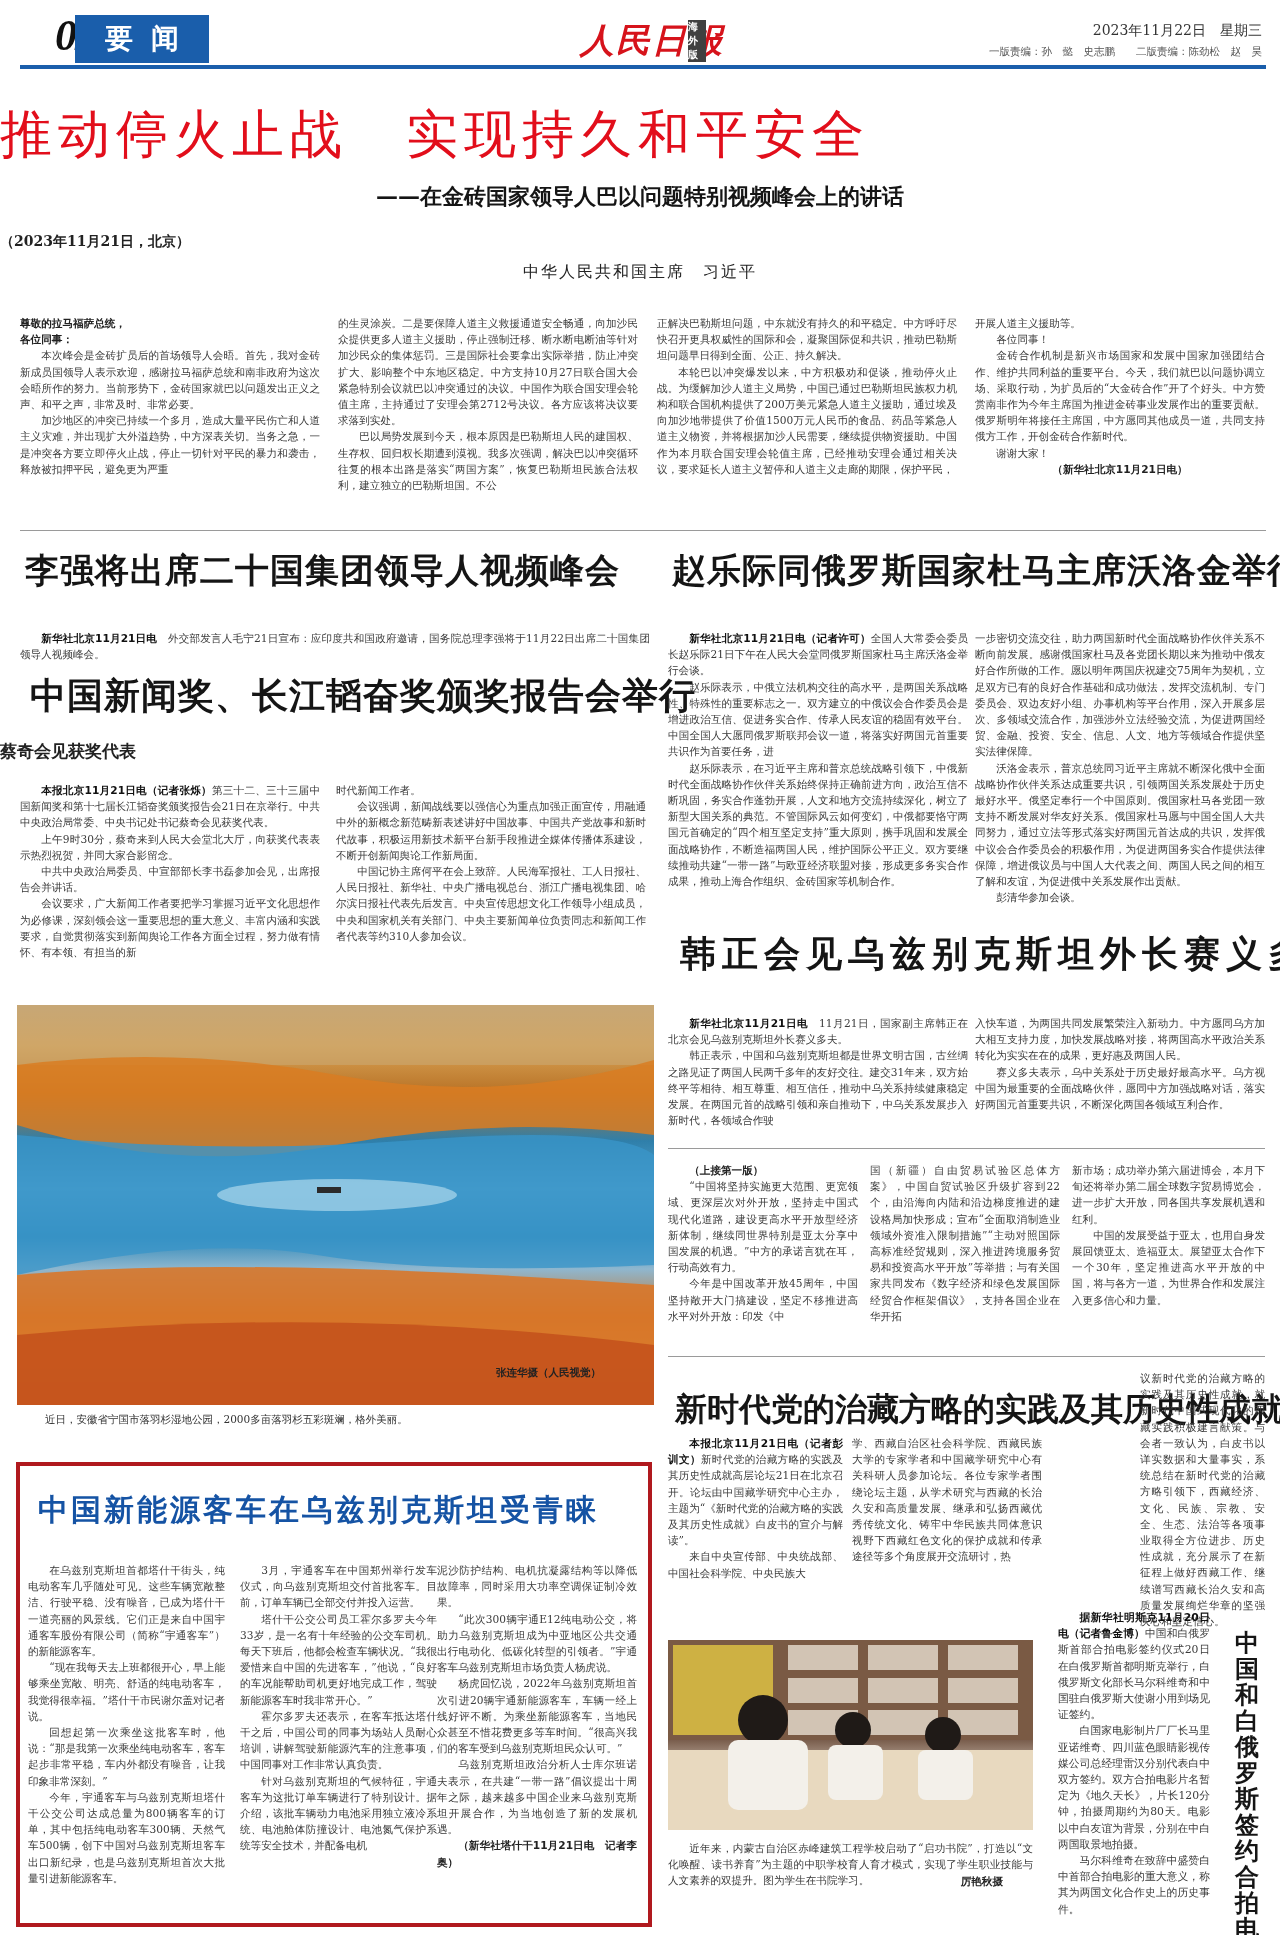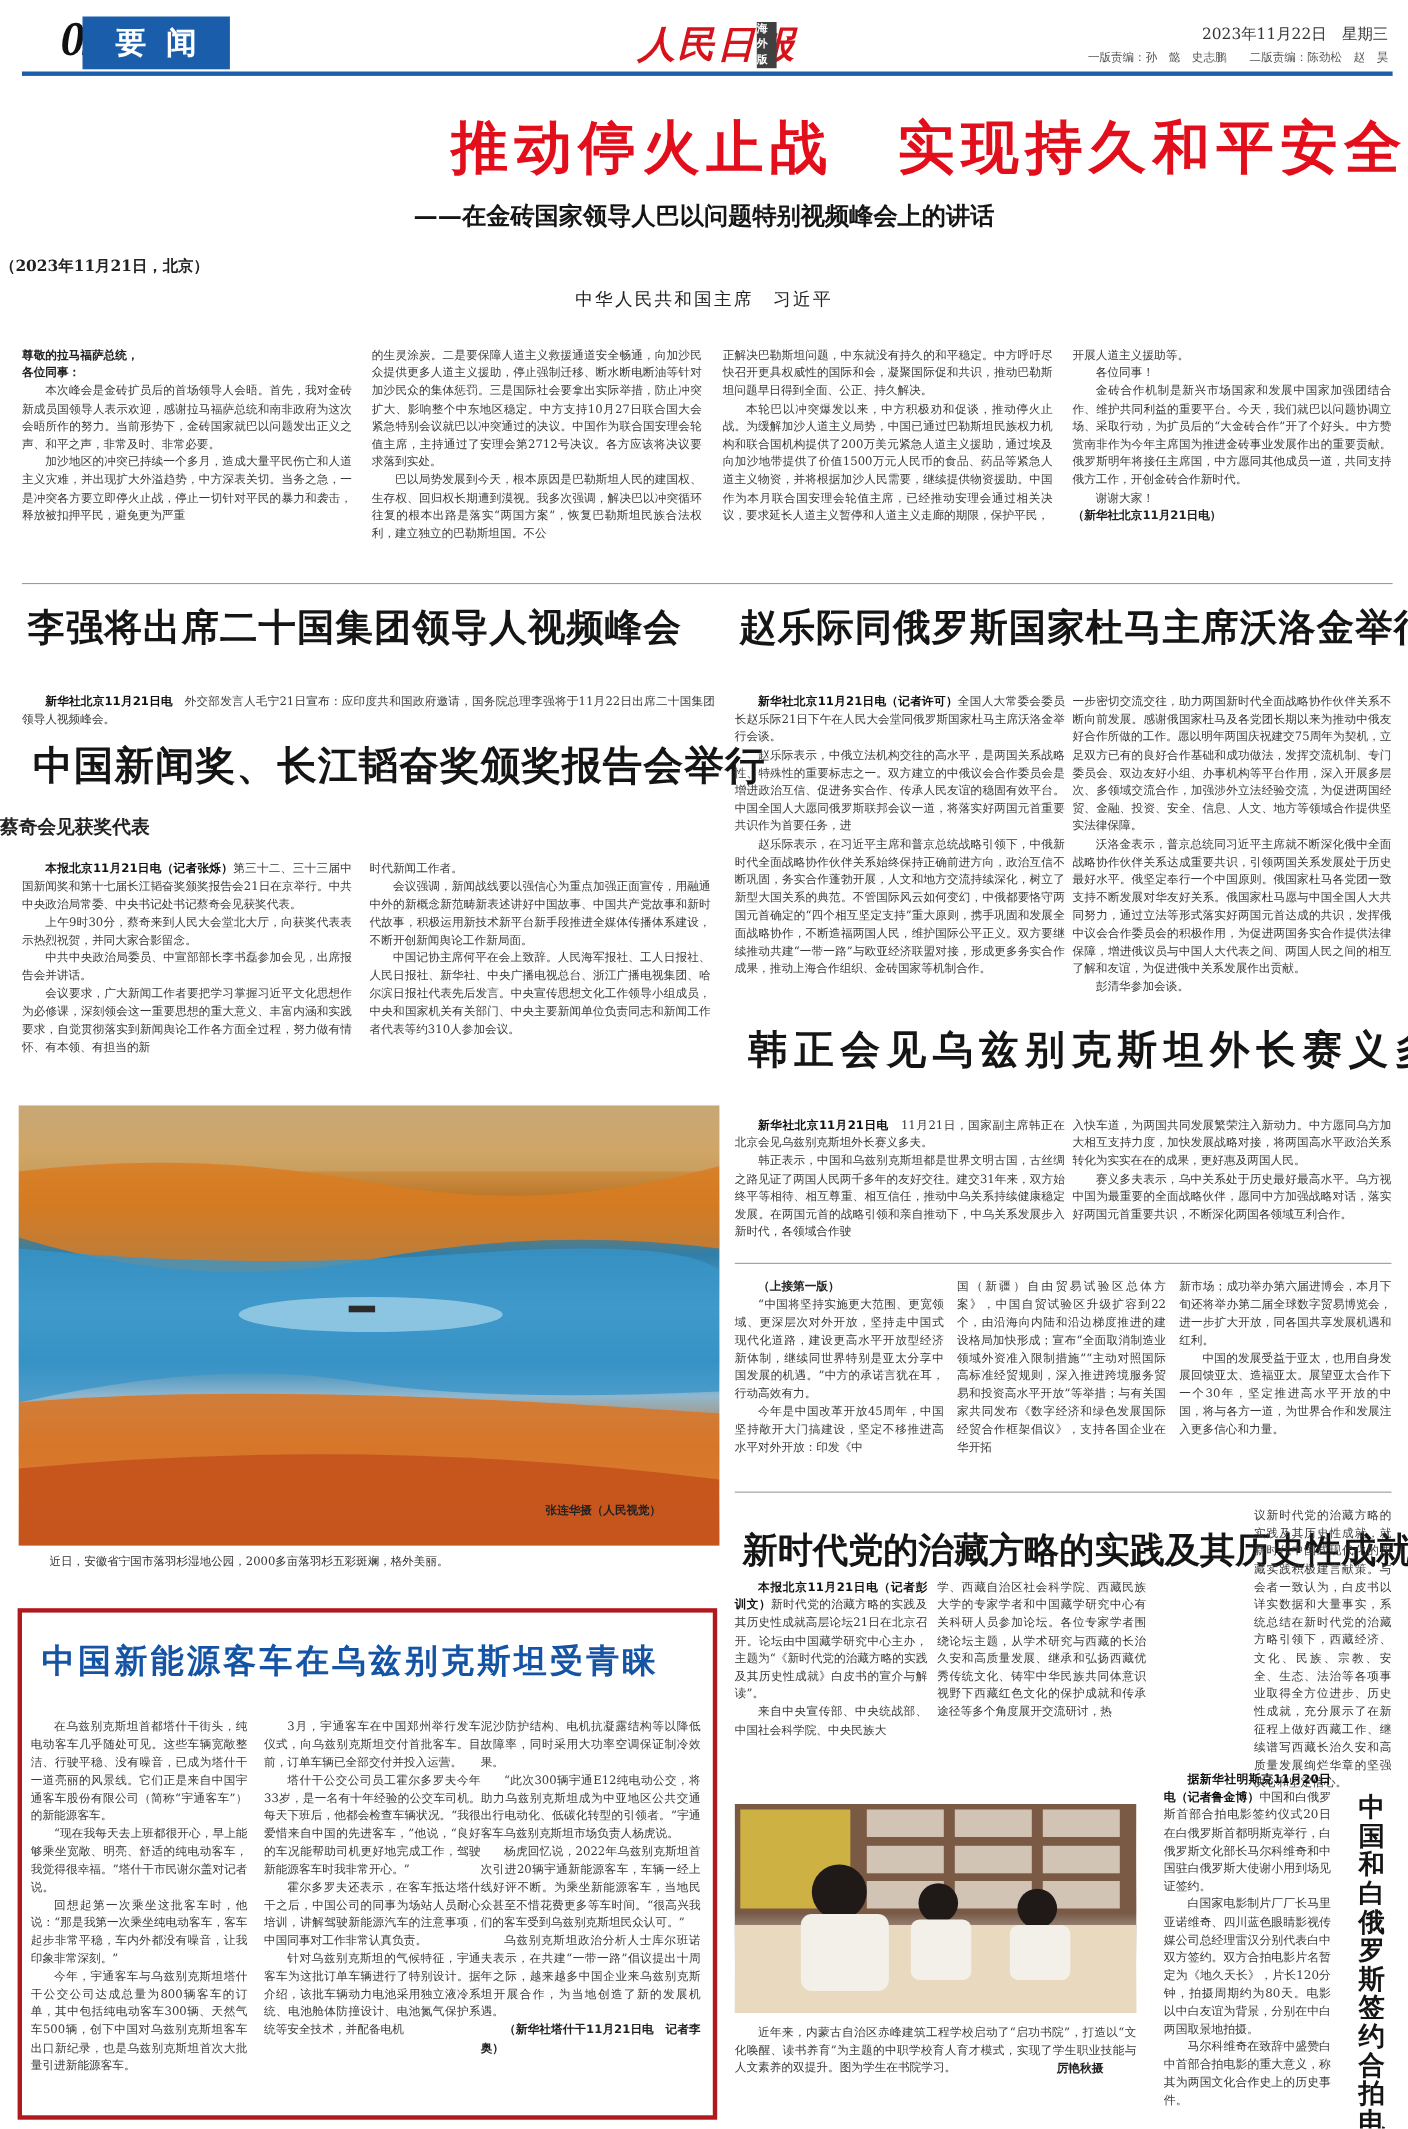--- a/index.html
+++ b/index.html
@@ -14,21 +14,21 @@
 .head{font-family:"DejaVu Serif",serif;color:#151515;font-weight:bold;letter-spacing:2px;white-space:nowrap}
 
 #pg-num{left:55px;top:10px;font:italic bold 44px "Liberation Serif",serif;color:#111;letter-spacing:-2px}
 #sec-box{left:75px;top:15px;width:134px;height:48px;background:#1a5eab;color:#fff;font-size:28px;font-weight:bold;display:flex;align-items:center;justify-content:center;letter-spacing:18px;padding-left:18px}
 #logo{left:580px;top:18px;font-size:34px;color:#d6131b;font-style:italic;font-weight:bold;letter-spacing:2px}
 #logo-tag{left:688px;top:20px;width:18px;background:#404040;color:#fff;font-size:10px;line-height:14px;font-weight:bold}
 #date{right:18px;top:22px;font-size:14px;color:#333}
 #editors{right:18px;top:45px;font-size:10.5px;color:#555}
 #mast-rule{left:20px;top:65px;width:1246px;height:4px;background:#1a5eab}
 
-#main-title{left:0;width:1280px;top:100px;text-align:right;font-size:52px;color:#e20e1b;font-weight:bold;letter-spacing:6px;word-spacing:20px}
+#main-title{left:0;width:1280px;top:100px;text-align:left;font-size:52px;color:#e20e1b;font-weight:normal;letter-spacing:6px;word-spacing:20px}
 #main-sub{left:0;width:1280px;top:182px;text-align:center;font-size:22px;color:#151515;font-weight:bold}
 #main-date{left:0;width:1280px;top:233px;text-align:left;font-size:14px;color:#222;font-weight:bold}
 #main-byline{left:0;width:1280px;top:262px;text-align:center;font-size:16px;color:#222;letter-spacing:2px}
 .caption{font-size:10.5px;color:#333}
 
 #redbox{left:16px;top:1462px;width:636px;height:465px;border:4px solid #b0191e}
 #red-title{left:38px;top:1490px;font-size:30px;color:#1553a4;font-weight:bold;letter-spacing:3px}
 
 #photo1{left:17px;top:1005px;width:637px;height:400px;overflow:hidden;background:linear-gradient(180deg,#c2a57a 0%,#d9a456 10%,#b87226 22%,#2f7faa 34%,#5aa9d4 46%,#2c87b9 58%,#8fb7cf 66%,#c86f1c 78%,#e4a03c 88%,#b3501a 100%)}
 #photo2{left:668px;top:1640px;width:365px;height:190px;overflow:hidden;background:linear-gradient(180deg,#a3836a 0%,#c9b7a6 25%,#6b4d3c 50%,#efe6d9 75%,#d7c2a3 100%)}
@@ -61,21 +61,21 @@
 </div>
 <div class="col" style="left:657px;top:315px;width:300px">
   <div class="p ni">正解决巴勒斯坦问题，中东就没有持久的和平稳定。中方呼吁尽快召开更具权威性的国际和会，凝聚国际促和共识，推动巴勒斯坦问题早日得到全面、公正、持久解决。</div>
   <div class="p">本轮巴以冲突爆发以来，中方积极劝和促谈，推动停火止战。为缓解加沙人道主义局势，中国已通过巴勒斯坦民族权力机构和联合国机构提供了200万美元紧急人道主义援助，通过埃及向加沙地带提供了价值1500万元人民币的食品、药品等紧急人道主义物资，并将根据加沙人民需要，继续提供物资援助。中国作为本月联合国安理会轮值主席，已经推动安理会通过相关决议，要求延长人道主义暂停和人道主义走廊的期限，保护平民，</div>
 </div>
 <div class="col" style="left:975px;top:315px;width:290px">
   <div class="p ni">开展人道主义援助等。</div>
   <div class="p">各位同事！</div>
   <div class="p">金砖合作机制是新兴市场国家和发展中国家加强团结合作、维护共同利益的重要平台。今天，我们就巴以问题协调立场、采取行动，为扩员后的“大金砖合作”开了个好头。中方赞赏南非作为今年主席国为推进金砖事业发展作出的重要贡献。俄罗斯明年将接任主席国，中方愿同其他成员一道，共同支持俄方工作，开创金砖合作新时代。</div>
   <div class="p">谢谢大家！</div>
-  <div class="p ni sans" style="text-align:left;font-weight:bold;color:#222">（新华社北京11月21日电）</div>
+  <div class="p ni sans" style="text-align:center;font-weight:bold;color:#222">（新华社北京11月21日电）</div>
 </div>
 <div class="hline" style="left:20px;top:530px;width:1246px"></div>
 
 <div class="abs head" style="left:25px;top:548px;font-size:34px;letter-spacing:1px">李强将出席二十国集团领导人视频峰会</div>
 <div class="col" style="left:20px;top:630px;width:630px">
   <div class="p"><b>新华社北京11月21日电</b>　<span>外交部发言人毛宁21日宣布：应印度共和国政府邀请，国务院总理李强将于11月22日出席二十国集团领导人视频峰会。</span></div>
 </div>
 
 <div class="abs head" style="left:30px;top:672px;font-size:36px;letter-spacing:1px">中国新闻奖、长江韬奋奖颁奖报告会举行</div>
 <div class="abs" style="left:0;width:670px;top:740px;text-align:left;font-size:17px;color:#222;font-weight:bold">蔡奇会见获奖代表</div>

